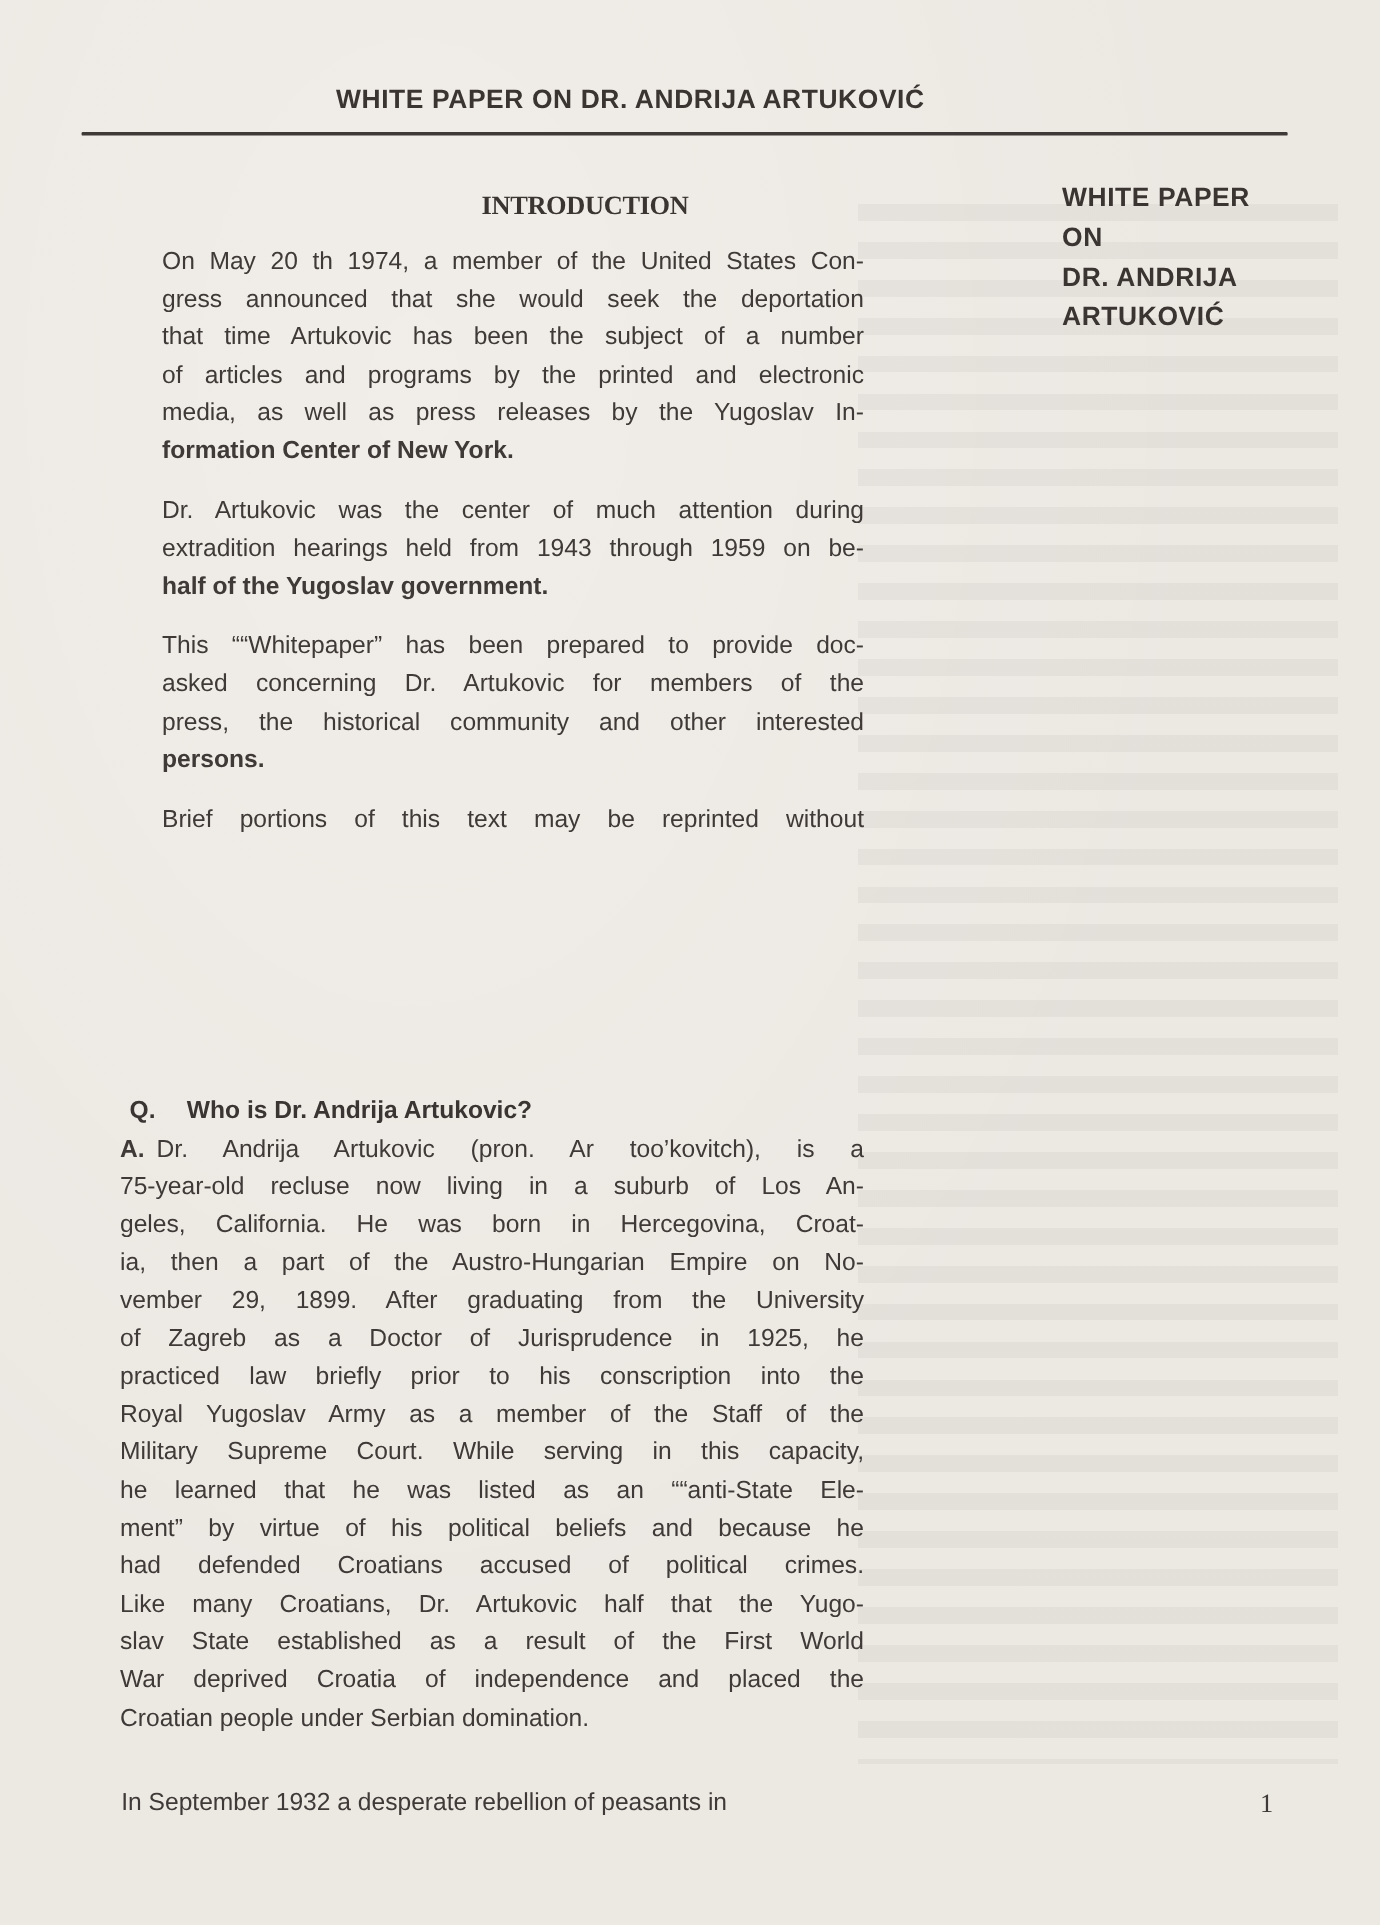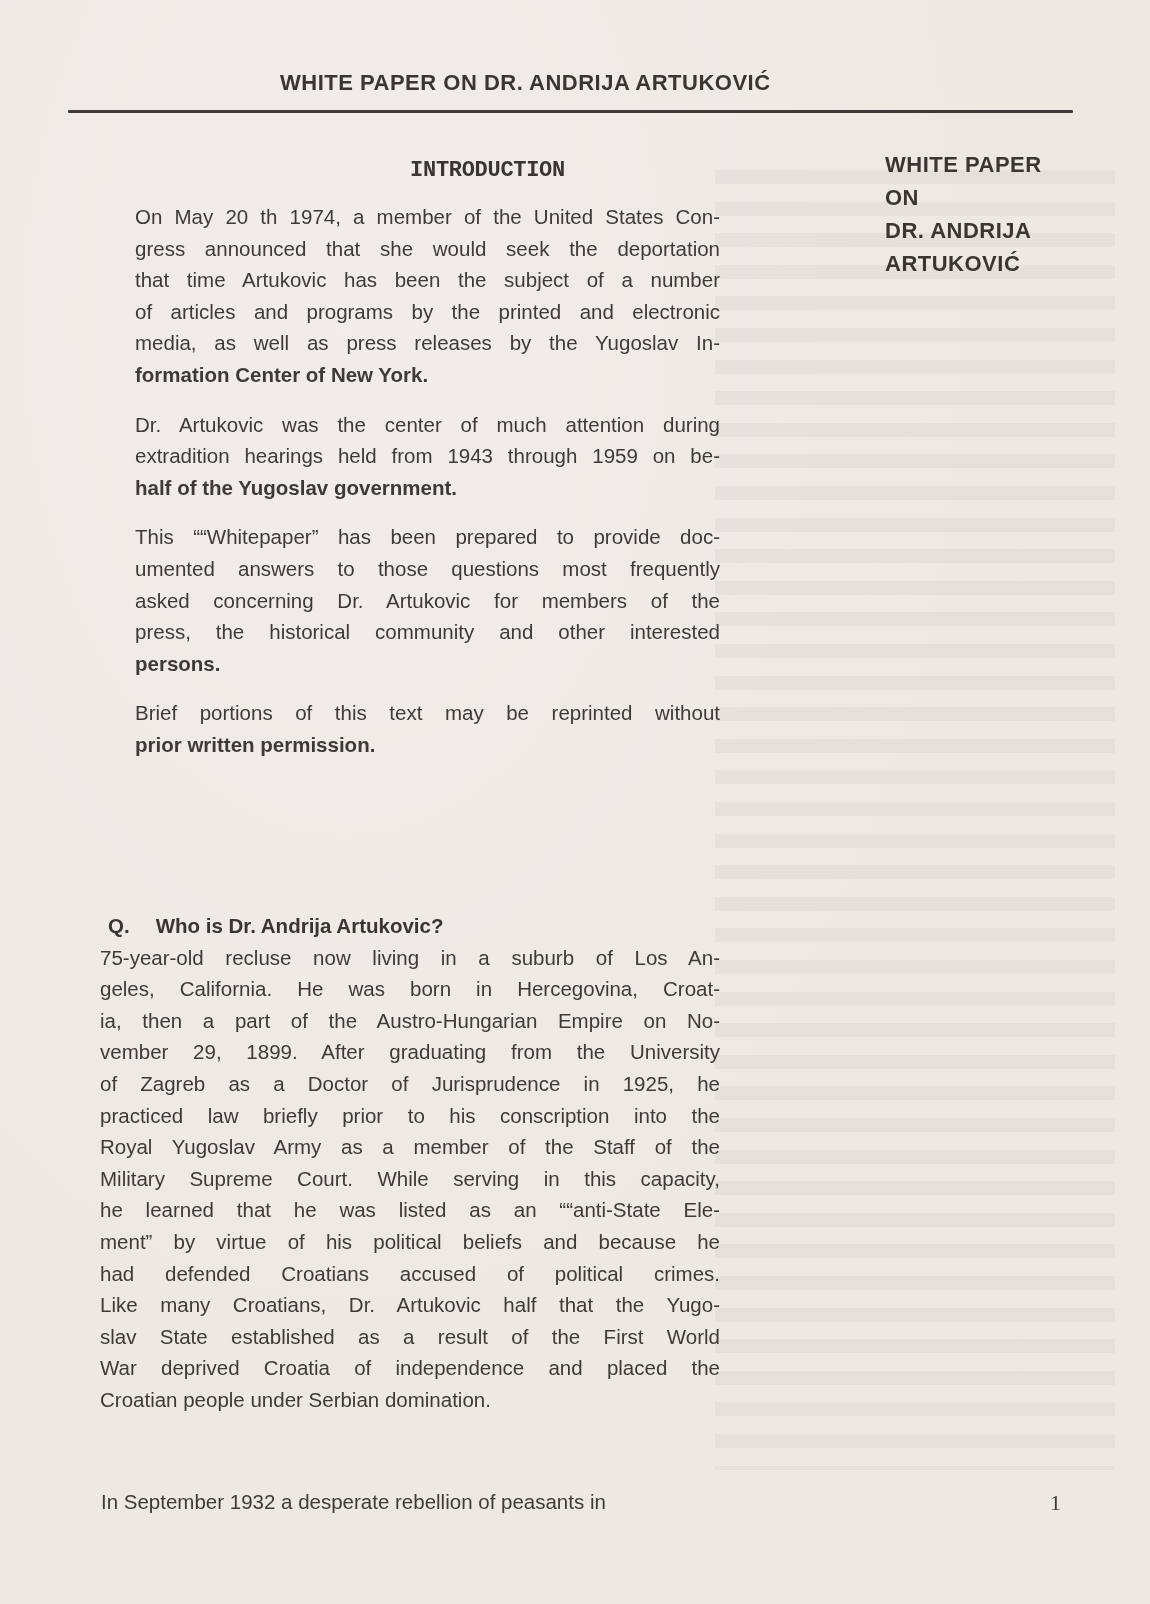--- a/index.html
+++ b/index.html
@@ -57,21 +57,21 @@
     }
     .side-title div { white-space: nowrap; }
     .column {
       position: absolute;
       left: 135px;
       top: 158px;
       width: 585px;
     }
     .section-heading {
       text-align: center;
-      font-family: Liberation Mono, monospace;
+      font-family: Liberation Serif, serif;
       font-weight: bold;
       font-size: 22px;
       color: #3b3532;
       margin-left: 120px;
       margin-bottom: 18px;
       letter-spacing: -0.3px;
     }
     .para {
       font-family: "Liberation Sans", sans-serif;
       font-size: 20.5px;
@@ -181,37 +181,36 @@
     </div>
 
     <div class="para">
       <span class="line">Dr. Artukovic was the center of much attention during</span>
       <span class="line">extradition hearings held from 1943 through 1959 on be-</span>
       <span class="line last">half of the Yugoslav government.</span>
     </div>
 
     <div class="para">
       <span class="line">This ““Whitepaper” has been prepared to provide doc-</span>
-      <span class="line">umented answers to those questions most frequently</span>
       <span class="line">asked concerning Dr. Artukovic for members of the</span>
       <span class="line">press, the historical community and other interested</span>
       <span class="line last">persons.</span>
     </div>
 
     <div class="para">
       <span class="line">Brief portions of this text may be reprinted without</span>
-      <span class="line last">prior written permission.</span>
     </div>
   </div>
 
   <div class="qa">
     <div class="question">
       <span class="q-label">Q.</span><span>Who is Dr. Andrija Artukovic?</span>
     </div>
     <div class="answer">
+      <span class="line"><span class="a-label">A.</span><span>Dr. Andrija Artukovic (pron. Ar too’kovitch), is a</span></span>
       <span class="line">75-year-old recluse now living in a suburb of Los An-</span>
       <span class="line">geles, California.  He was born in Hercegovina, Croat-</span>
       <span class="line">ia, then a part of the Austro-Hungarian Empire on No-</span>
       <span class="line">vember 29, 1899.  After graduating from the University</span>
       <span class="line">of Zagreb as a Doctor of Jurisprudence in 1925, he</span>
       <span class="line">practiced law briefly prior to his conscription into the</span>
       <span class="line">Royal  Yugoslav Army as a member of the Staff of the</span>
       <span class="line">Military Supreme Court.  While serving in this capacity,</span>
       <span class="line">he learned that he was listed as an ““anti-State Ele-</span>
       <span class="line">ment” by virtue of his political beliefs and because he</span>

